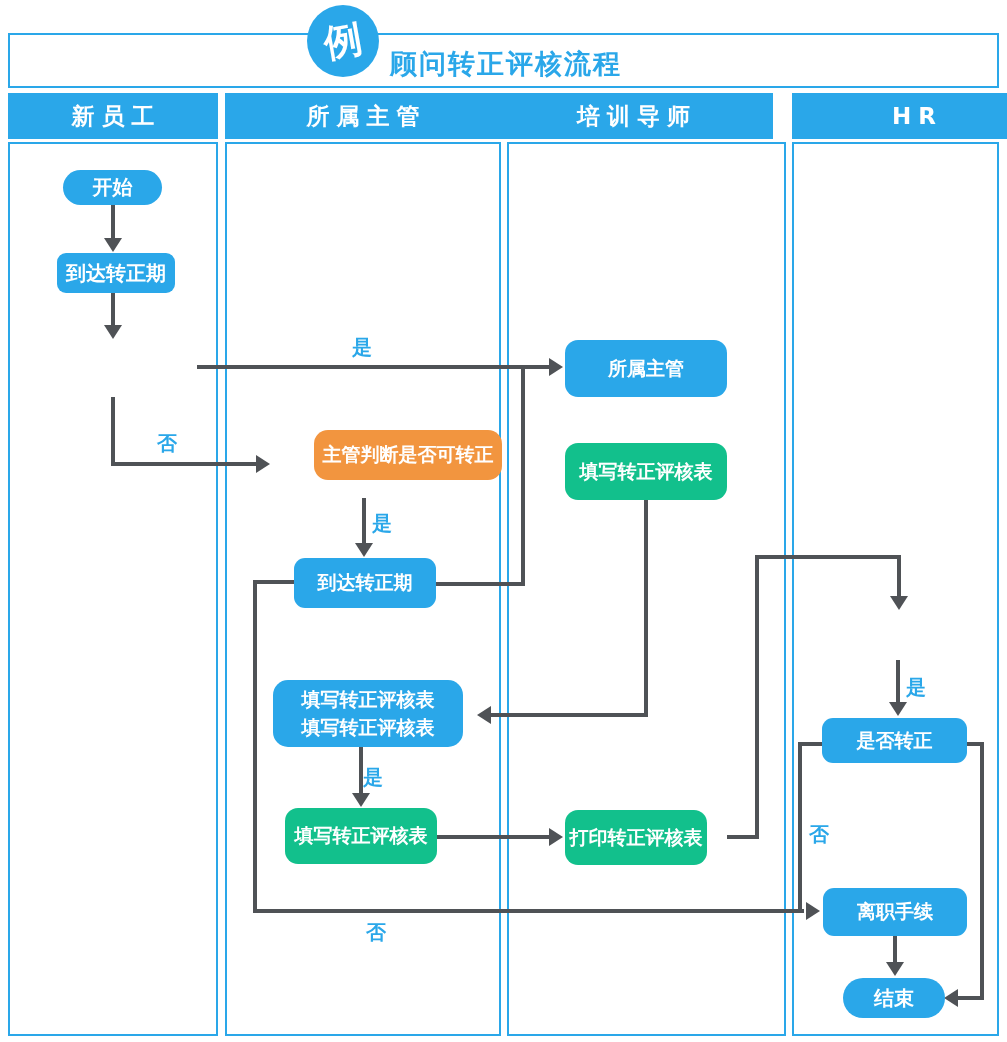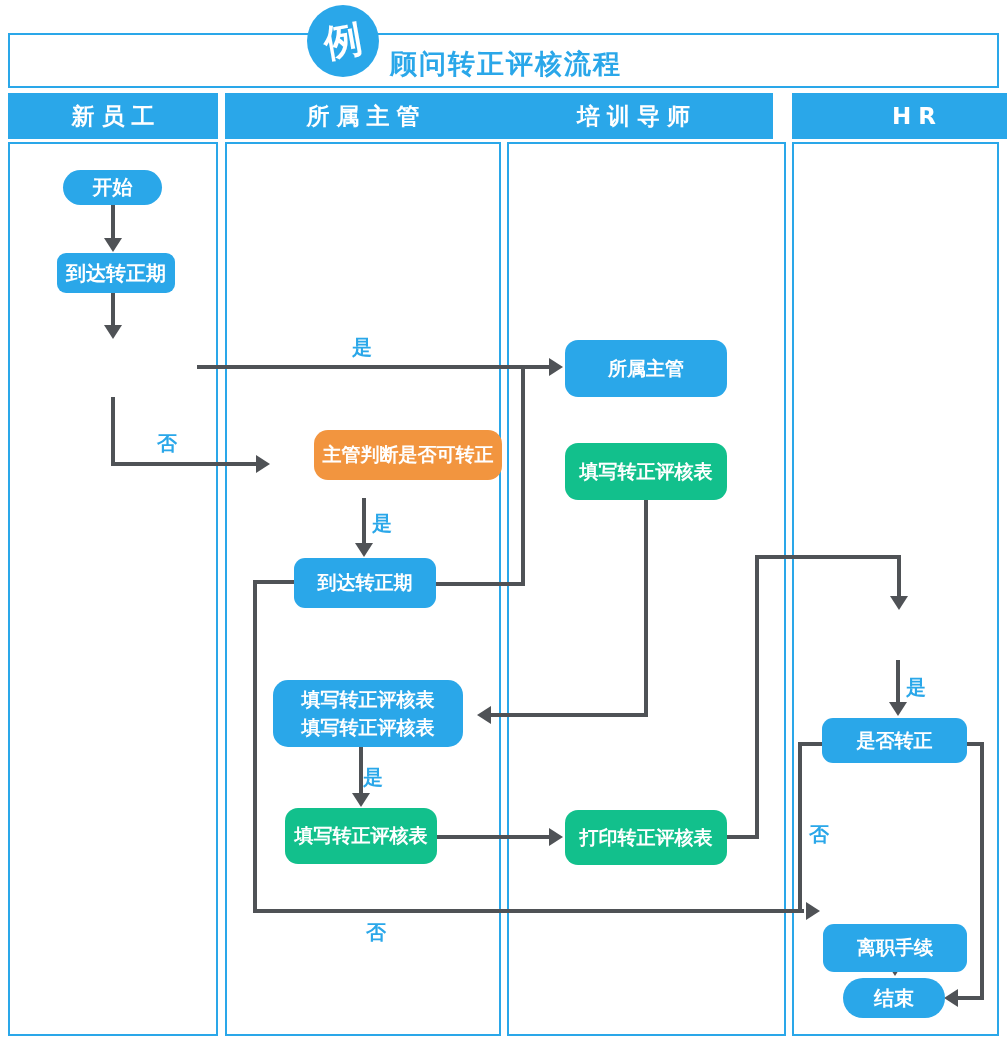--- a/index.html
+++ b/index.html
@@ -118,23 +118,23 @@
   <div class="node blue" style="left:57px;top:253px;width:118px;height:40px;border-radius:9px;font-size:20px;">到达转正期</div>
   <div class="node orange" style="left:278px;top:430px;width:188px;height:50px;border-radius:14px;margin-left:36px;">主管判断是否可转正</div>
   <div class="node blue" style="left:294px;top:558px;width:142px;height:50px;border-radius:11px;">到达转正期</div>
   <div class="node blue" style="left:273px;top:680px;width:190px;height:67px;border-radius:15px;">
     <span>填写转正评核表</span>
     <span>填写转正评核表</span>
   </div>
   <div class="node green" style="left:285px;top:808px;width:152px;height:56px;border-radius:13px;">填写转正评核表</div>
   <div class="node blue" style="left:565px;top:340px;width:162px;height:57px;border-radius:13px;">所属主管</div>
   <div class="node green" style="left:565px;top:443px;width:162px;height:57px;border-radius:13px;">填写转正评核表</div>
-  <div class="node green" style="left:565px;top:810px;width:162px;height:55px;border-radius:13px;">打印转正评核表</div>
+  <div class="node green" style="left:565px;top:810px;width:142px;height:55px;border-radius:13px;">打印转正评核表</div>
   <div class="node blue" style="left:822px;top:718px;width:145px;height:45px;border-radius:11px;">是否转正</div>
-  <div class="node blue" style="left:823px;top:888px;width:144px;height:48px;border-radius:11px;margin-top:36px;">离职手续</div>
+  <div class="node blue" style="left:823px;top:888px;width:144px;height:48px;border-radius:11px;">离职手续</div>
   <div class="node blue pill" style="left:843px;top:978px;width:102px;height:40px;">结束</div>
 
   <div class="edge-label" style="left:352px;top:334px;">是</div>
   <div class="edge-label" style="left:157px;top:430px;">否</div>
   <div class="edge-label" style="left:372px;top:510px;">是</div>
   <div class="edge-label" style="left:363px;top:764px;">是</div>
   <div class="edge-label" style="left:366px;top:919px;">否</div>
   <div class="edge-label" style="left:906px;top:674px;">是</div>
   <div class="edge-label" style="left:809px;top:821px;">否</div>
 

